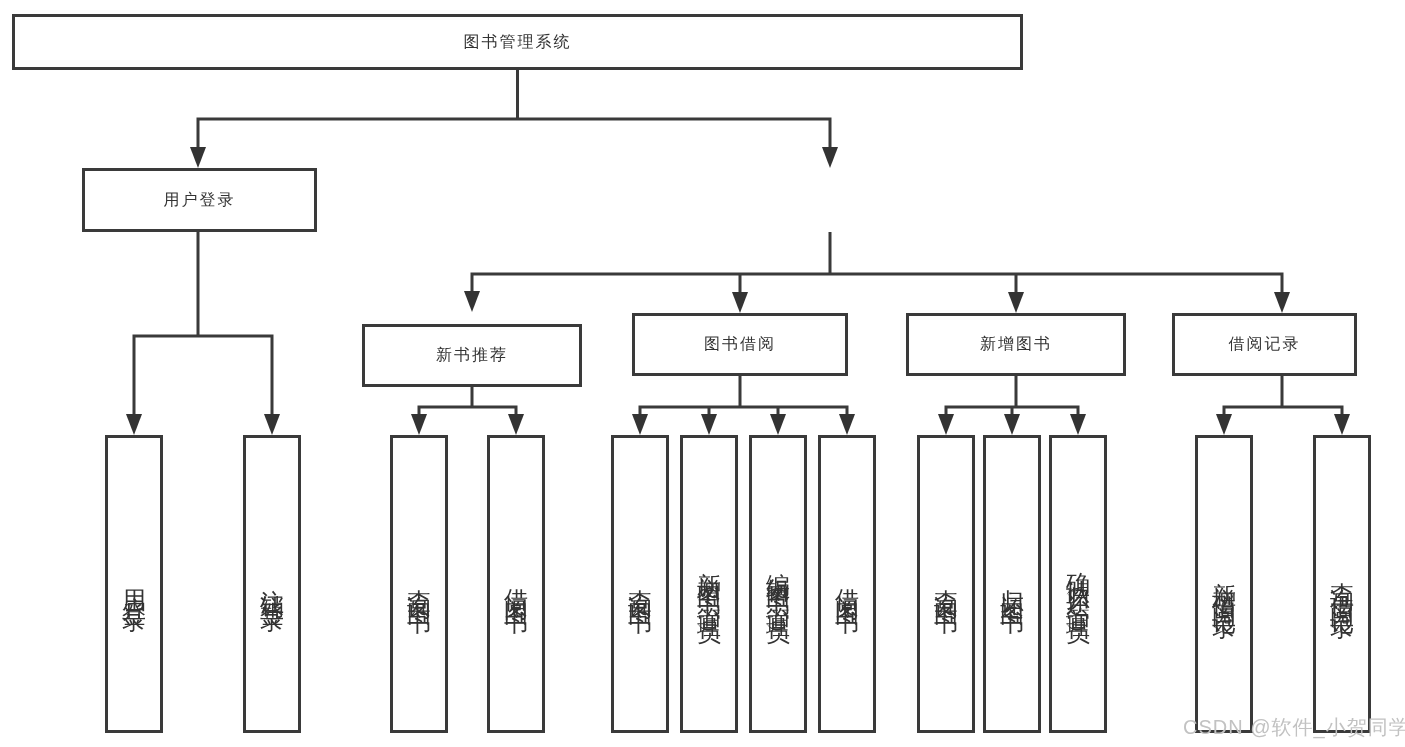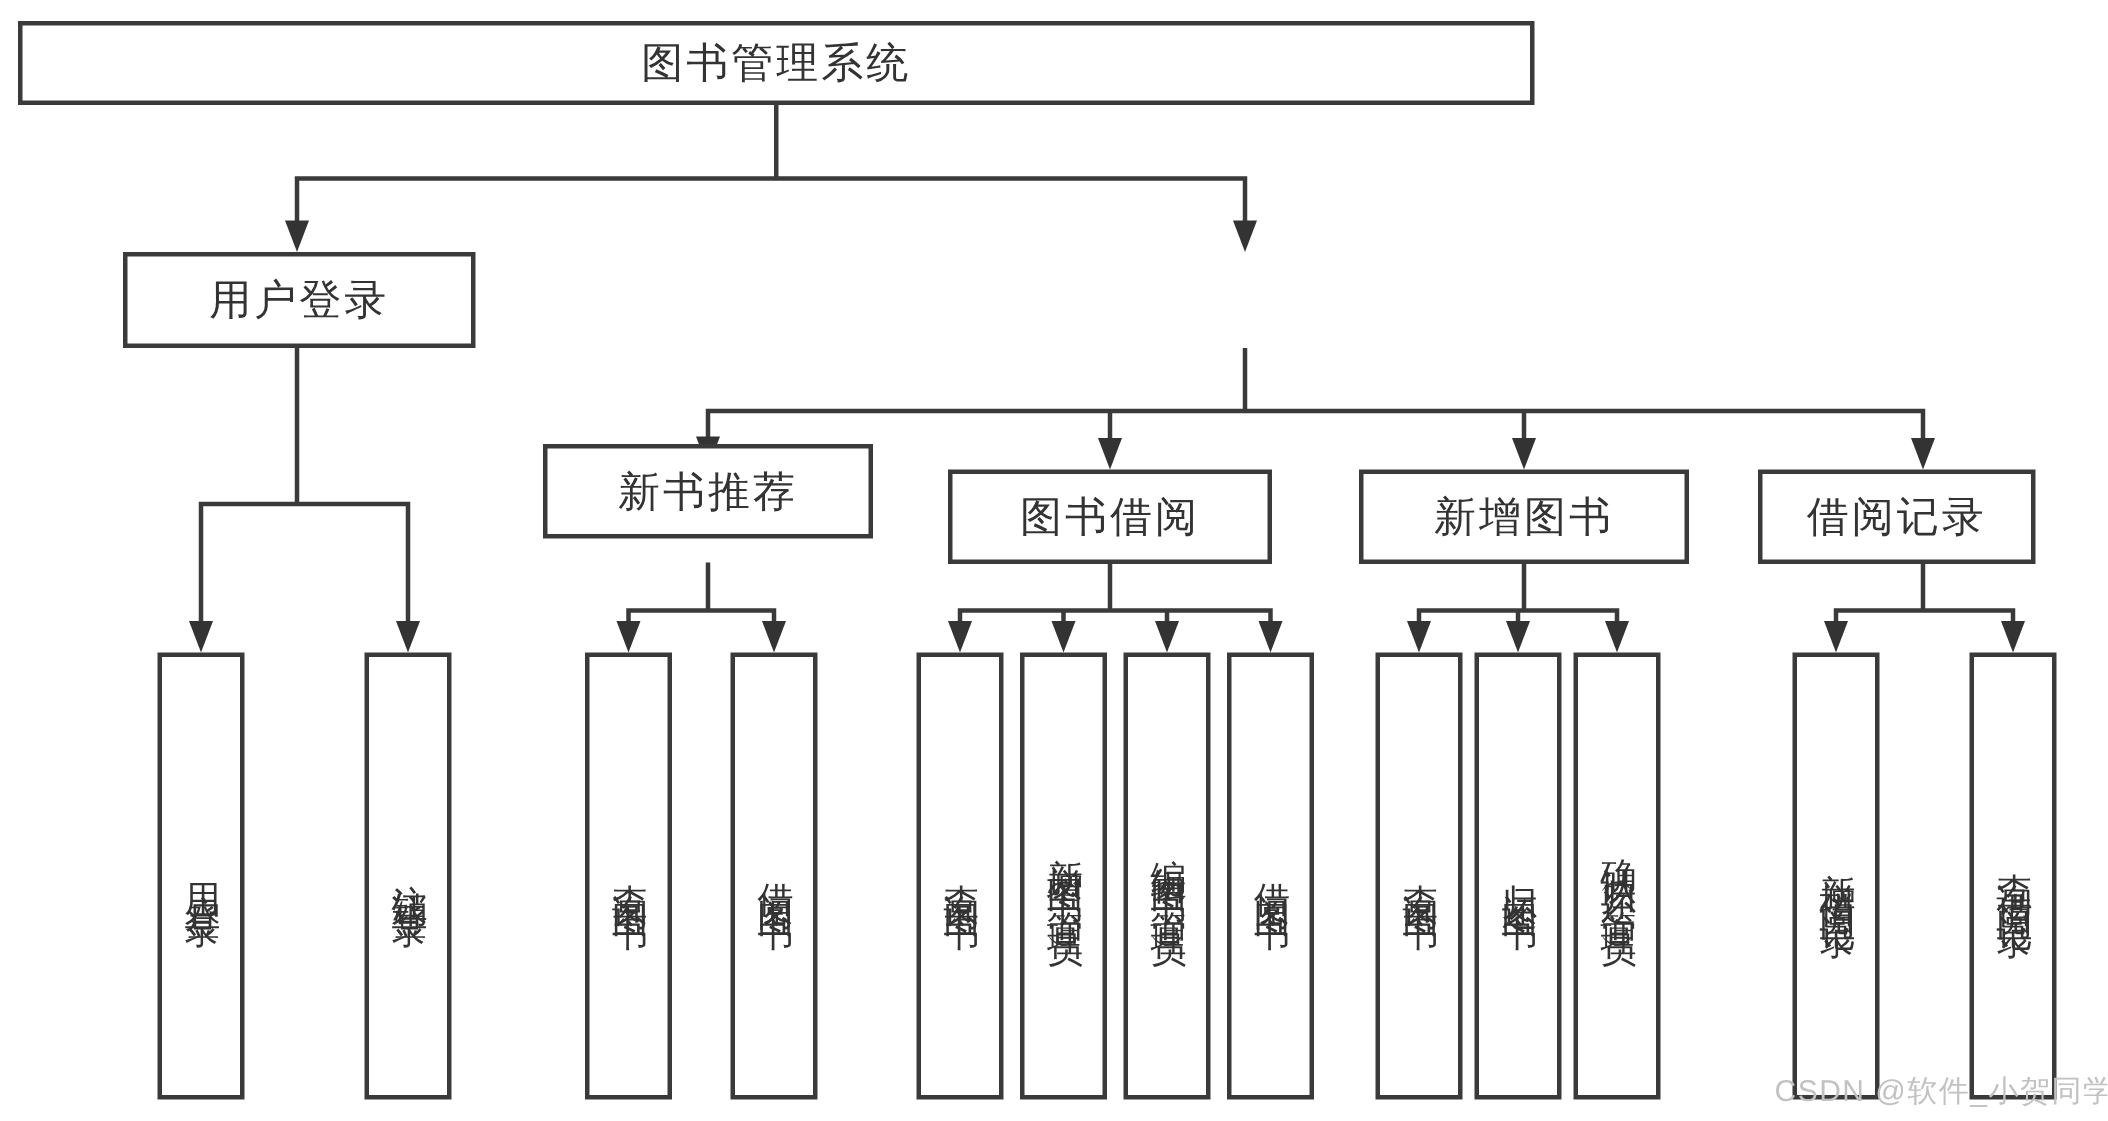--- a/index.html
+++ b/index.html
@@ -27,27 +27,27 @@
   .node {
     position: absolute;
     background: #ffffff;
     border: 3px solid #3a3a3a;
     box-sizing: border-box;
     display: grid;
     place-items: center;
     z-index: 2;
   }
   .htext {
-    font-size: 28px;
+    font-size: 16px;
     letter-spacing: 2px;
     white-space: nowrap;
   }
   .root-box   { left: 12px;  top: 14px;  width: 1011px; height: 56px; }
   .lvl2       { top: 168px;  height: 64px; width: 235px; }
-  .lvl3       { top: 296px;  height: 63px; width: 220px; }
+  .lvl3       { top: 324px;  height: 63px; width: 220px; }
   .leaf       { top: 435px;  height: 298px; width: 58px; }
   .vtext {
     writing-mode: vertical-rl;
     text-orientation: mixed;
     font-size: 24px;
     line-height: 1.0;
     letter-spacing: 7px;
   }
   .watermark {
     position: absolute;

